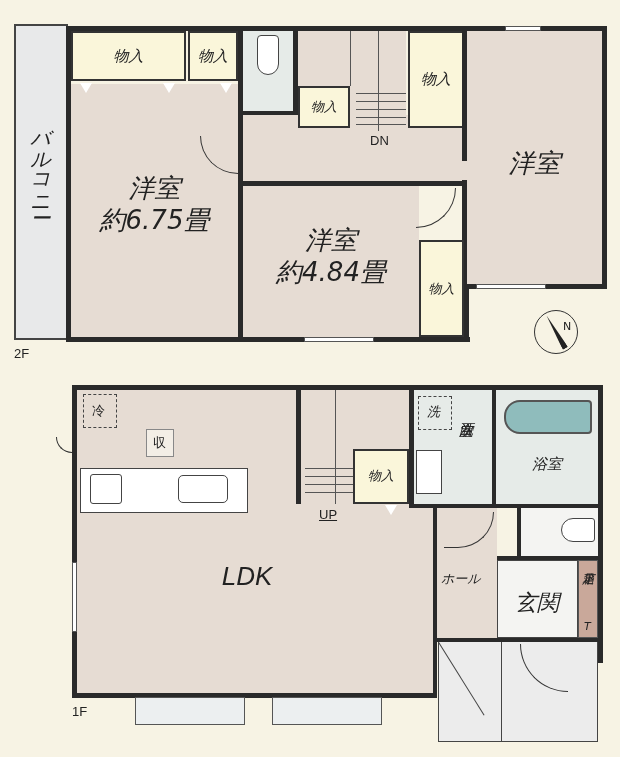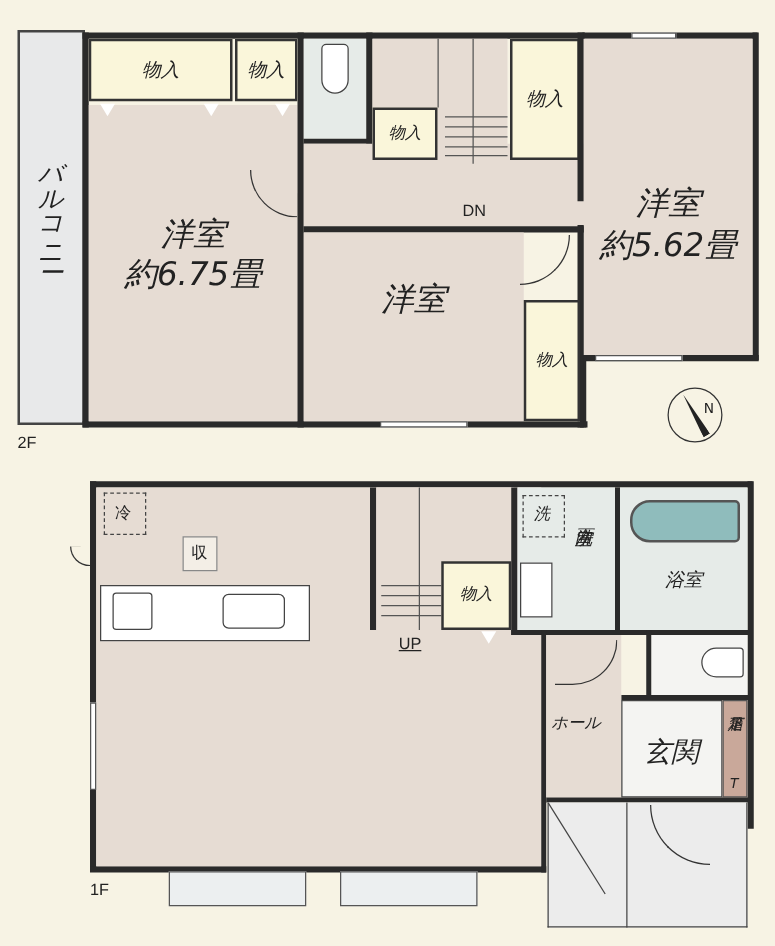--- a/index.html
+++ b/index.html
@@ -68,39 +68,39 @@
 
   <div class="room floor" style="left:298px;top:31px;width:108px;height:97px;">
     <div class="stair-line" style="left:58px;top:62px;width:50px;height:1px;"></div>
     <div class="stair-line" style="left:58px;top:70px;width:50px;height:1px;"></div>
     <div class="stair-line" style="left:58px;top:78px;width:50px;height:1px;"></div>
     <div class="stair-line" style="left:58px;top:86px;width:50px;height:1px;"></div>
     <div class="stair-line" style="left:58px;top:93px;width:50px;height:1px;"></div>
     <div class="stair-line" style="left:52px;top:0;width:1px;height:55px;"></div>
     <div class="stair-line" style="left:80px;top:0;width:1px;height:100px;"></div>
   </div>
-  <div class="lbl lbl-small" style="left:370px;top:134px;font-family:'Liberation Sans',sans-serif;margin-top:28px;">DN</div>
+  <div class="lbl lbl-small" style="left:370px;top:134px;font-family:'Liberation Sans',sans-serif;">DN</div>
   <div class="room storage" style="left:298px;top:86px;width:52px;height:42px;">
     <div class="lbl lbl-small" style="left:0;width:48px;top:12px;">物入</div>
   </div>
 
   <div class="room storage" style="left:408px;top:31px;width:56px;height:97px;">
     <div class="lbl lbl-mid" style="left:0;width:52px;top:38px;">物入</div>
   </div>
   <div class="wall" style="left:462px;top:26px;width:5px;height:135px;"></div>
 
   <div class="room floor" style="left:467px;top:31px;width:135px;height:253px;">
     <div class="lbl lbl-big" style="left:0;width:135px;top:118px;">洋室</div>
-    <div class="lbl lbl-big" style="left:0;width:135px;top:152px;">約5.62畳</div>
   </div>
   <div class="wall" style="left:462px;top:180px;width:5px;height:162px;"></div>
 
   <div class="wall" style="left:243px;top:181px;width:224px;height:5px;"></div>
   <div class="room floor" style="left:243px;top:186px;width:176px;height:151px;">
     <div class="lbl lbl-big" style="left:0;width:176px;top:40px;">洋室</div>
+    <div class="lbl lbl-big" style="left:0;width:176px;top:72px;">約4.84畳</div>
   </div>
   <div class="room storage" style="left:419px;top:240px;width:45px;height:97px;">
     <div class="lbl lbl-small" style="left:0;width:41px;top:40px;">物入</div>
   </div>
   <div class="door-arc" style="left:416px;top:188px;width:40px;height:40px;border-radius:0 0 40px 0;border-top:none;border-left:none;"></div>
 
   <div class="win" style="left:304px;top:337px;width:70px;height:5px;"></div>
   <div class="win" style="left:476px;top:284px;width:70px;height:5px;"></div>
   <div class="win" style="left:505px;top:26px;width:36px;height:5px;"></div>
 
@@ -113,20 +113,21 @@
 </div>
 
 <div>
 
   <div class="wall" style="left:72px;top:385px;width:530px;height:5px;"></div>
   <div class="wall" style="left:72px;top:385px;width:5px;height:312px;"></div>
   <div class="wall" style="left:72px;top:693px;width:365px;height:5px;"></div>
   <div class="wall" style="left:598px;top:385px;width:5px;height:278px;"></div>
 
   <div class="room floor" style="left:77px;top:390px;width:356px;height:303px;">
+    <div class="lbl lbl-big" style="left:120px;width:100px;top:172px;font-family:'Liberation Sans',sans-serif;">LDK</div>
   </div>
 
   <div class="abs" style="left:83px;top:394px;width:34px;height:34px;border:1.5px dashed #444;">
     <div class="lbl lbl-small" style="left:8px;top:9px;">冷</div>
   </div>
   <div class="abs" style="left:146px;top:429px;width:28px;height:28px;border:1px solid #888;background:#f3eee6;">
     <div class="lbl lbl-small" style="left:6px;top:6px;">収</div>
   </div>
 
   <div class="abs" style="left:80px;top:468px;width:168px;height:45px;background:#fff;border:1.5px solid #444;">

